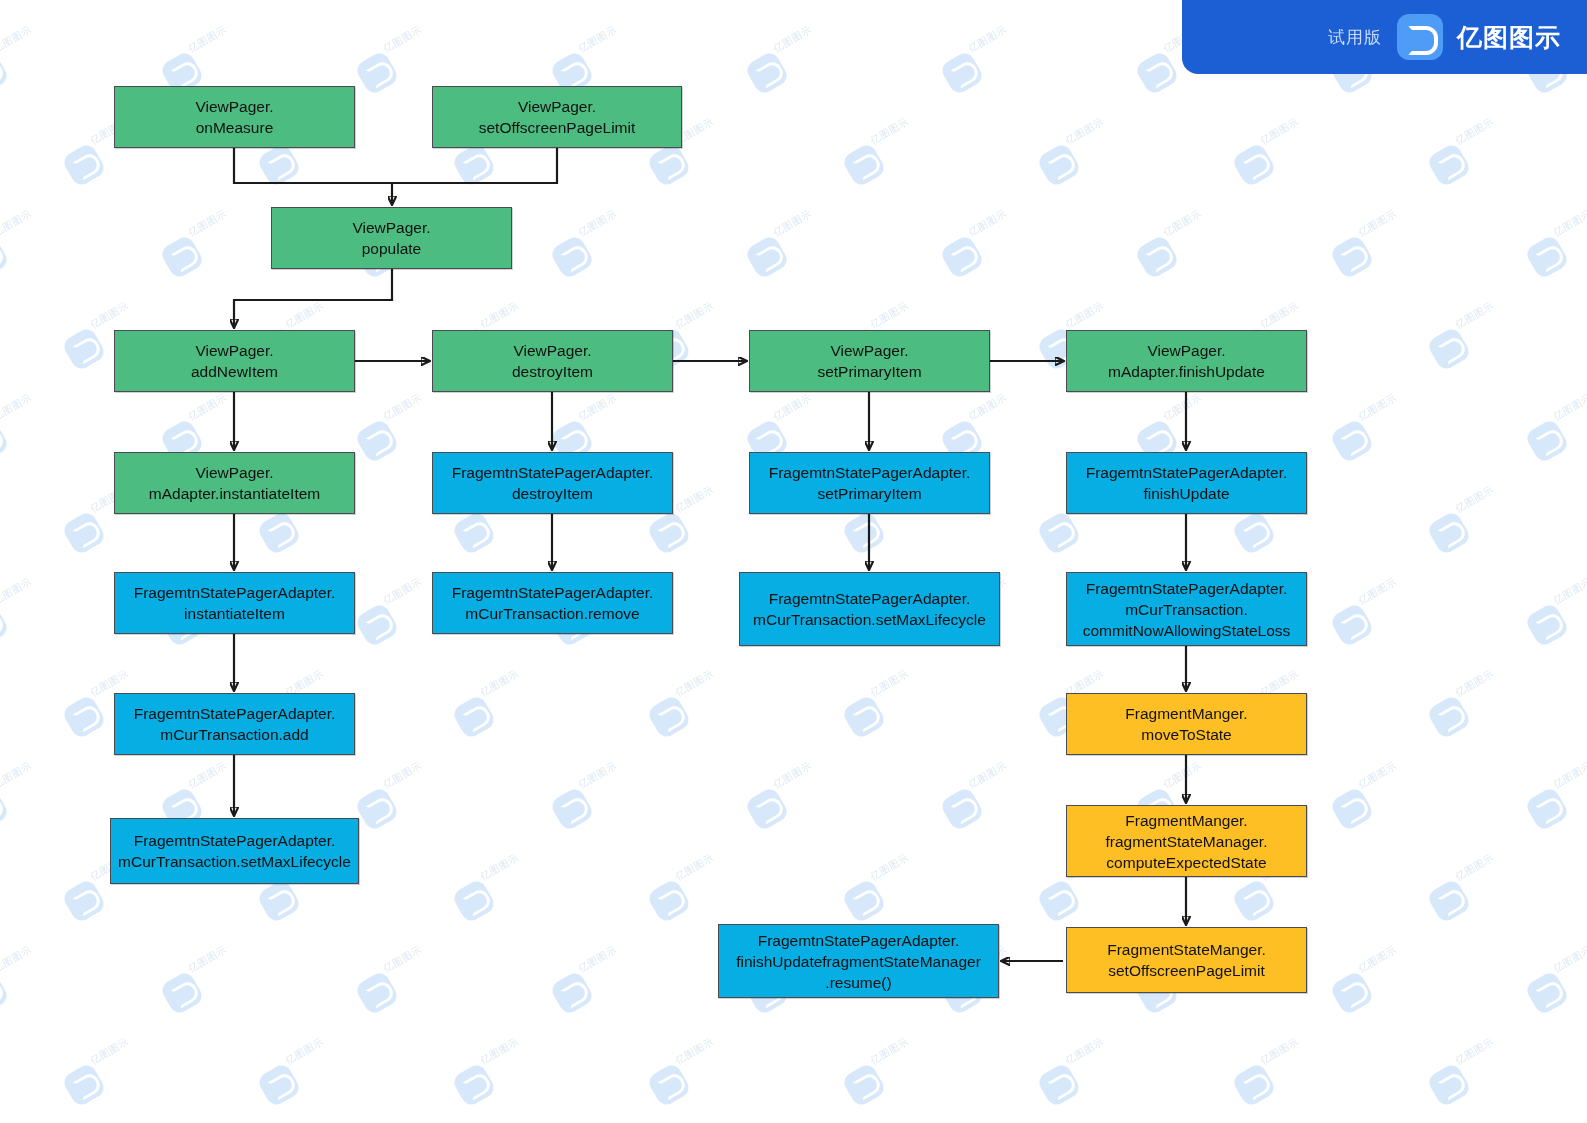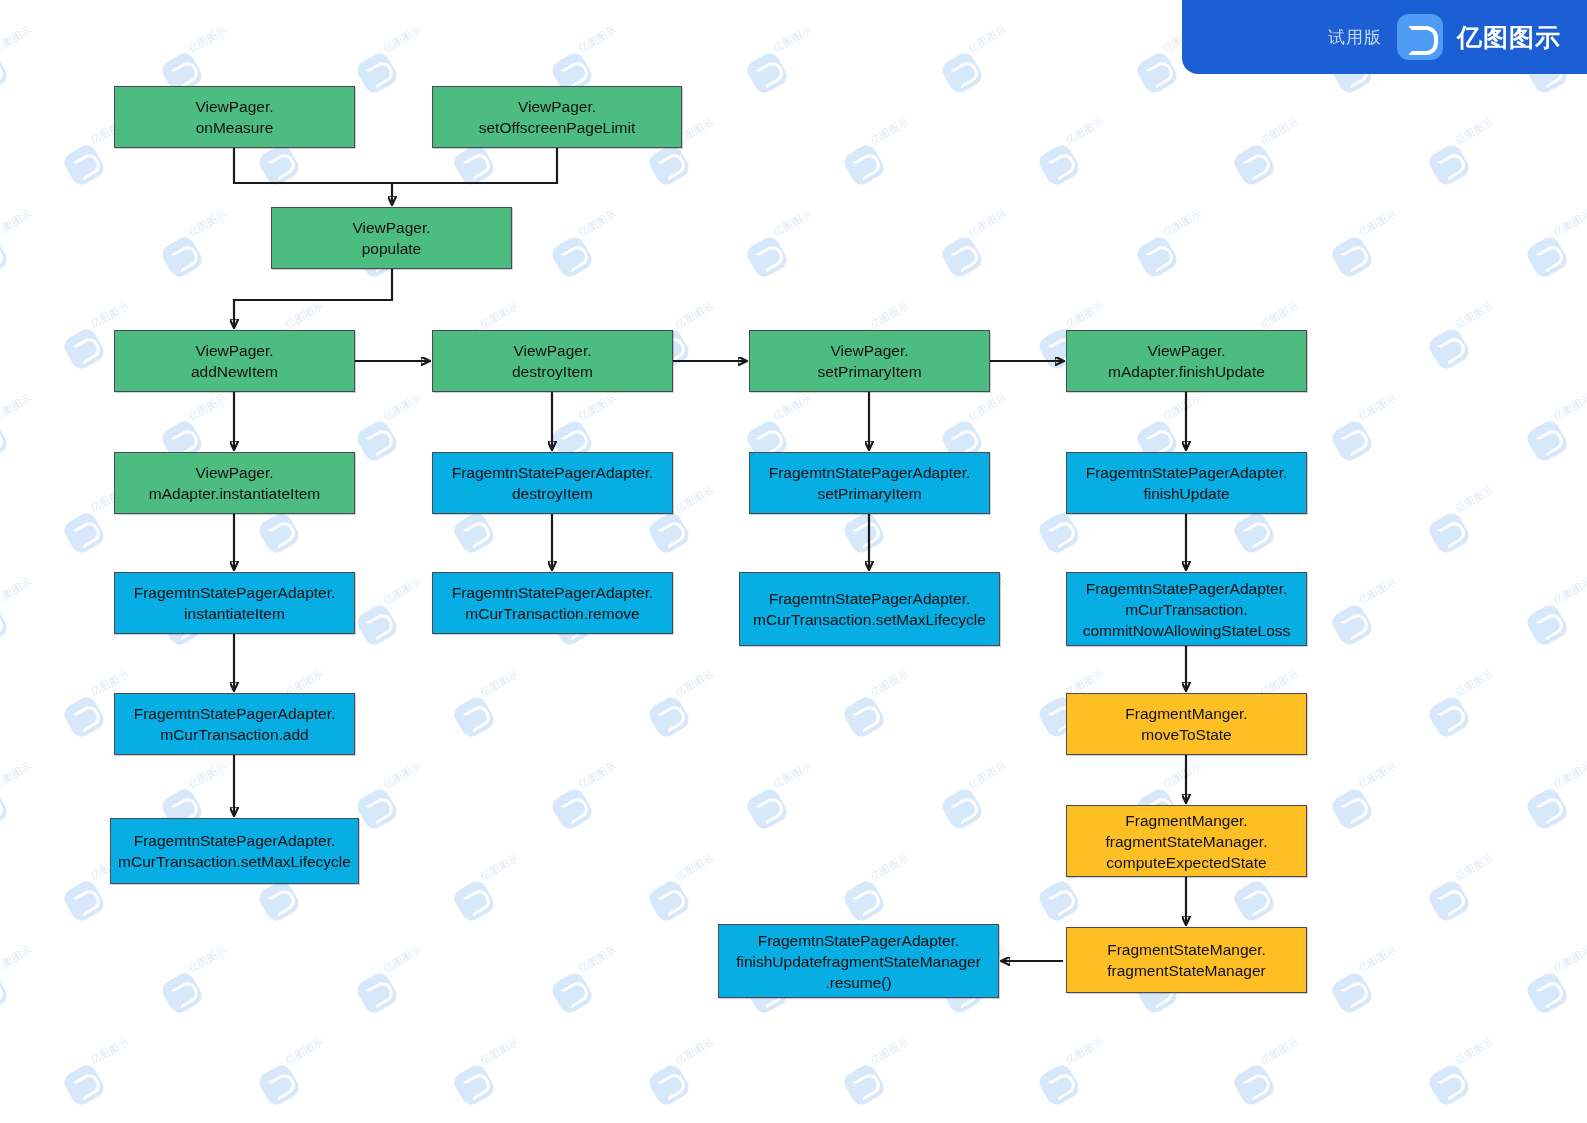--- a/index.html
+++ b/index.html
@@ -624,21 +624,21 @@
       <div class="node blue" style="left: 114px; top: 693px; width: 241px; height: 62px;">FragemtnStatePagerAdapter.
 mCurTransaction.add</div>
       <div class="node orange" style="left: 1066px; top: 693px; width: 241px; height: 62px;">FragmentManger.
 moveToState</div>
       <div class="node blue" style="left: 110px; top: 818px; width: 249px; height: 66px;">FragemtnStatePagerAdapter.
 mCurTransaction.setMaxLifecycle</div>
       <div class="node orange" style="left: 1066px; top: 805px; width: 241px; height: 72px;">FragmentManger.
 fragmentStateManager.
 computeExpectedState</div>
       <div class="node orange" style="left: 1066px; top: 927px; width: 241px; height: 66px;">FragmentStateManger.
-fragmentStateManager</div>
+setOffscreenPageLimit</div>
       <div class="node blue" style="left: 718px; top: 924px; width: 281px; height: 74px;">FragemtnStatePagerAdapter.
 finishUpdatefragmentStateManager
 .resume()</div>
     </div>
 
   <div id="brand-ribbon">
     <span class="trial-label">试用版</span>
     <span class="brand-logo"></span>
     <span class="brand-name">亿图图示</span>
   </div>

